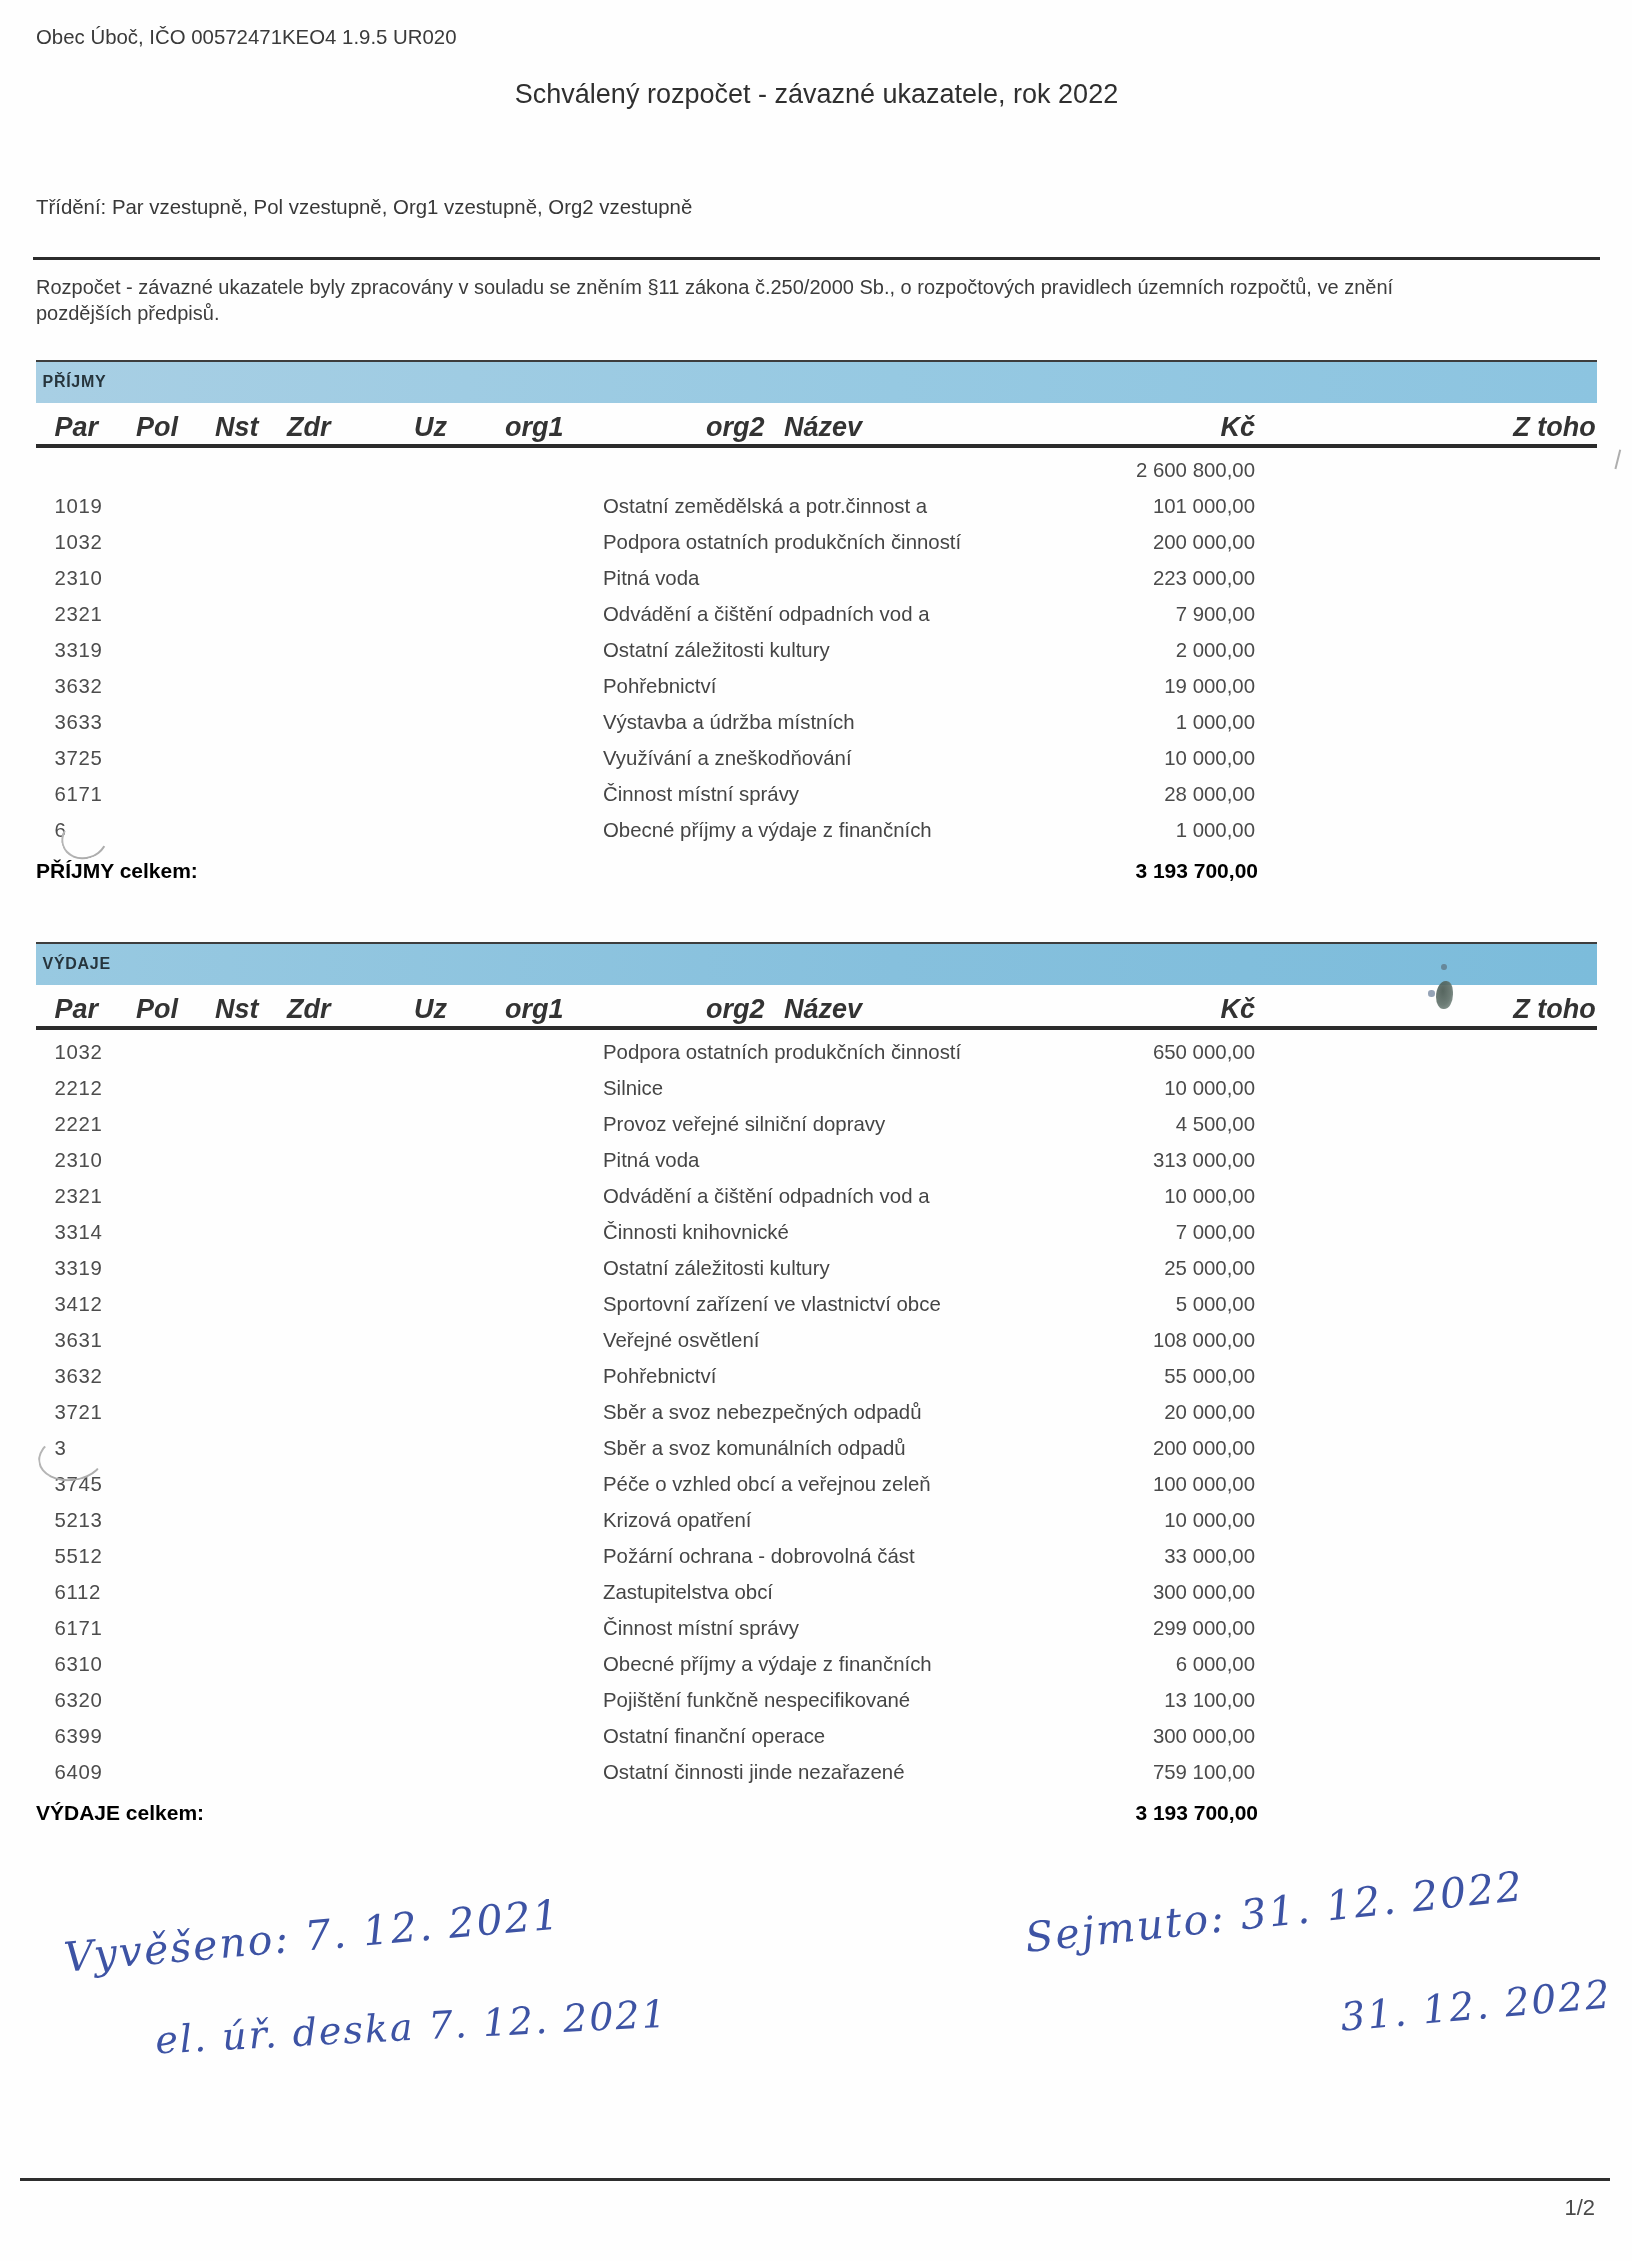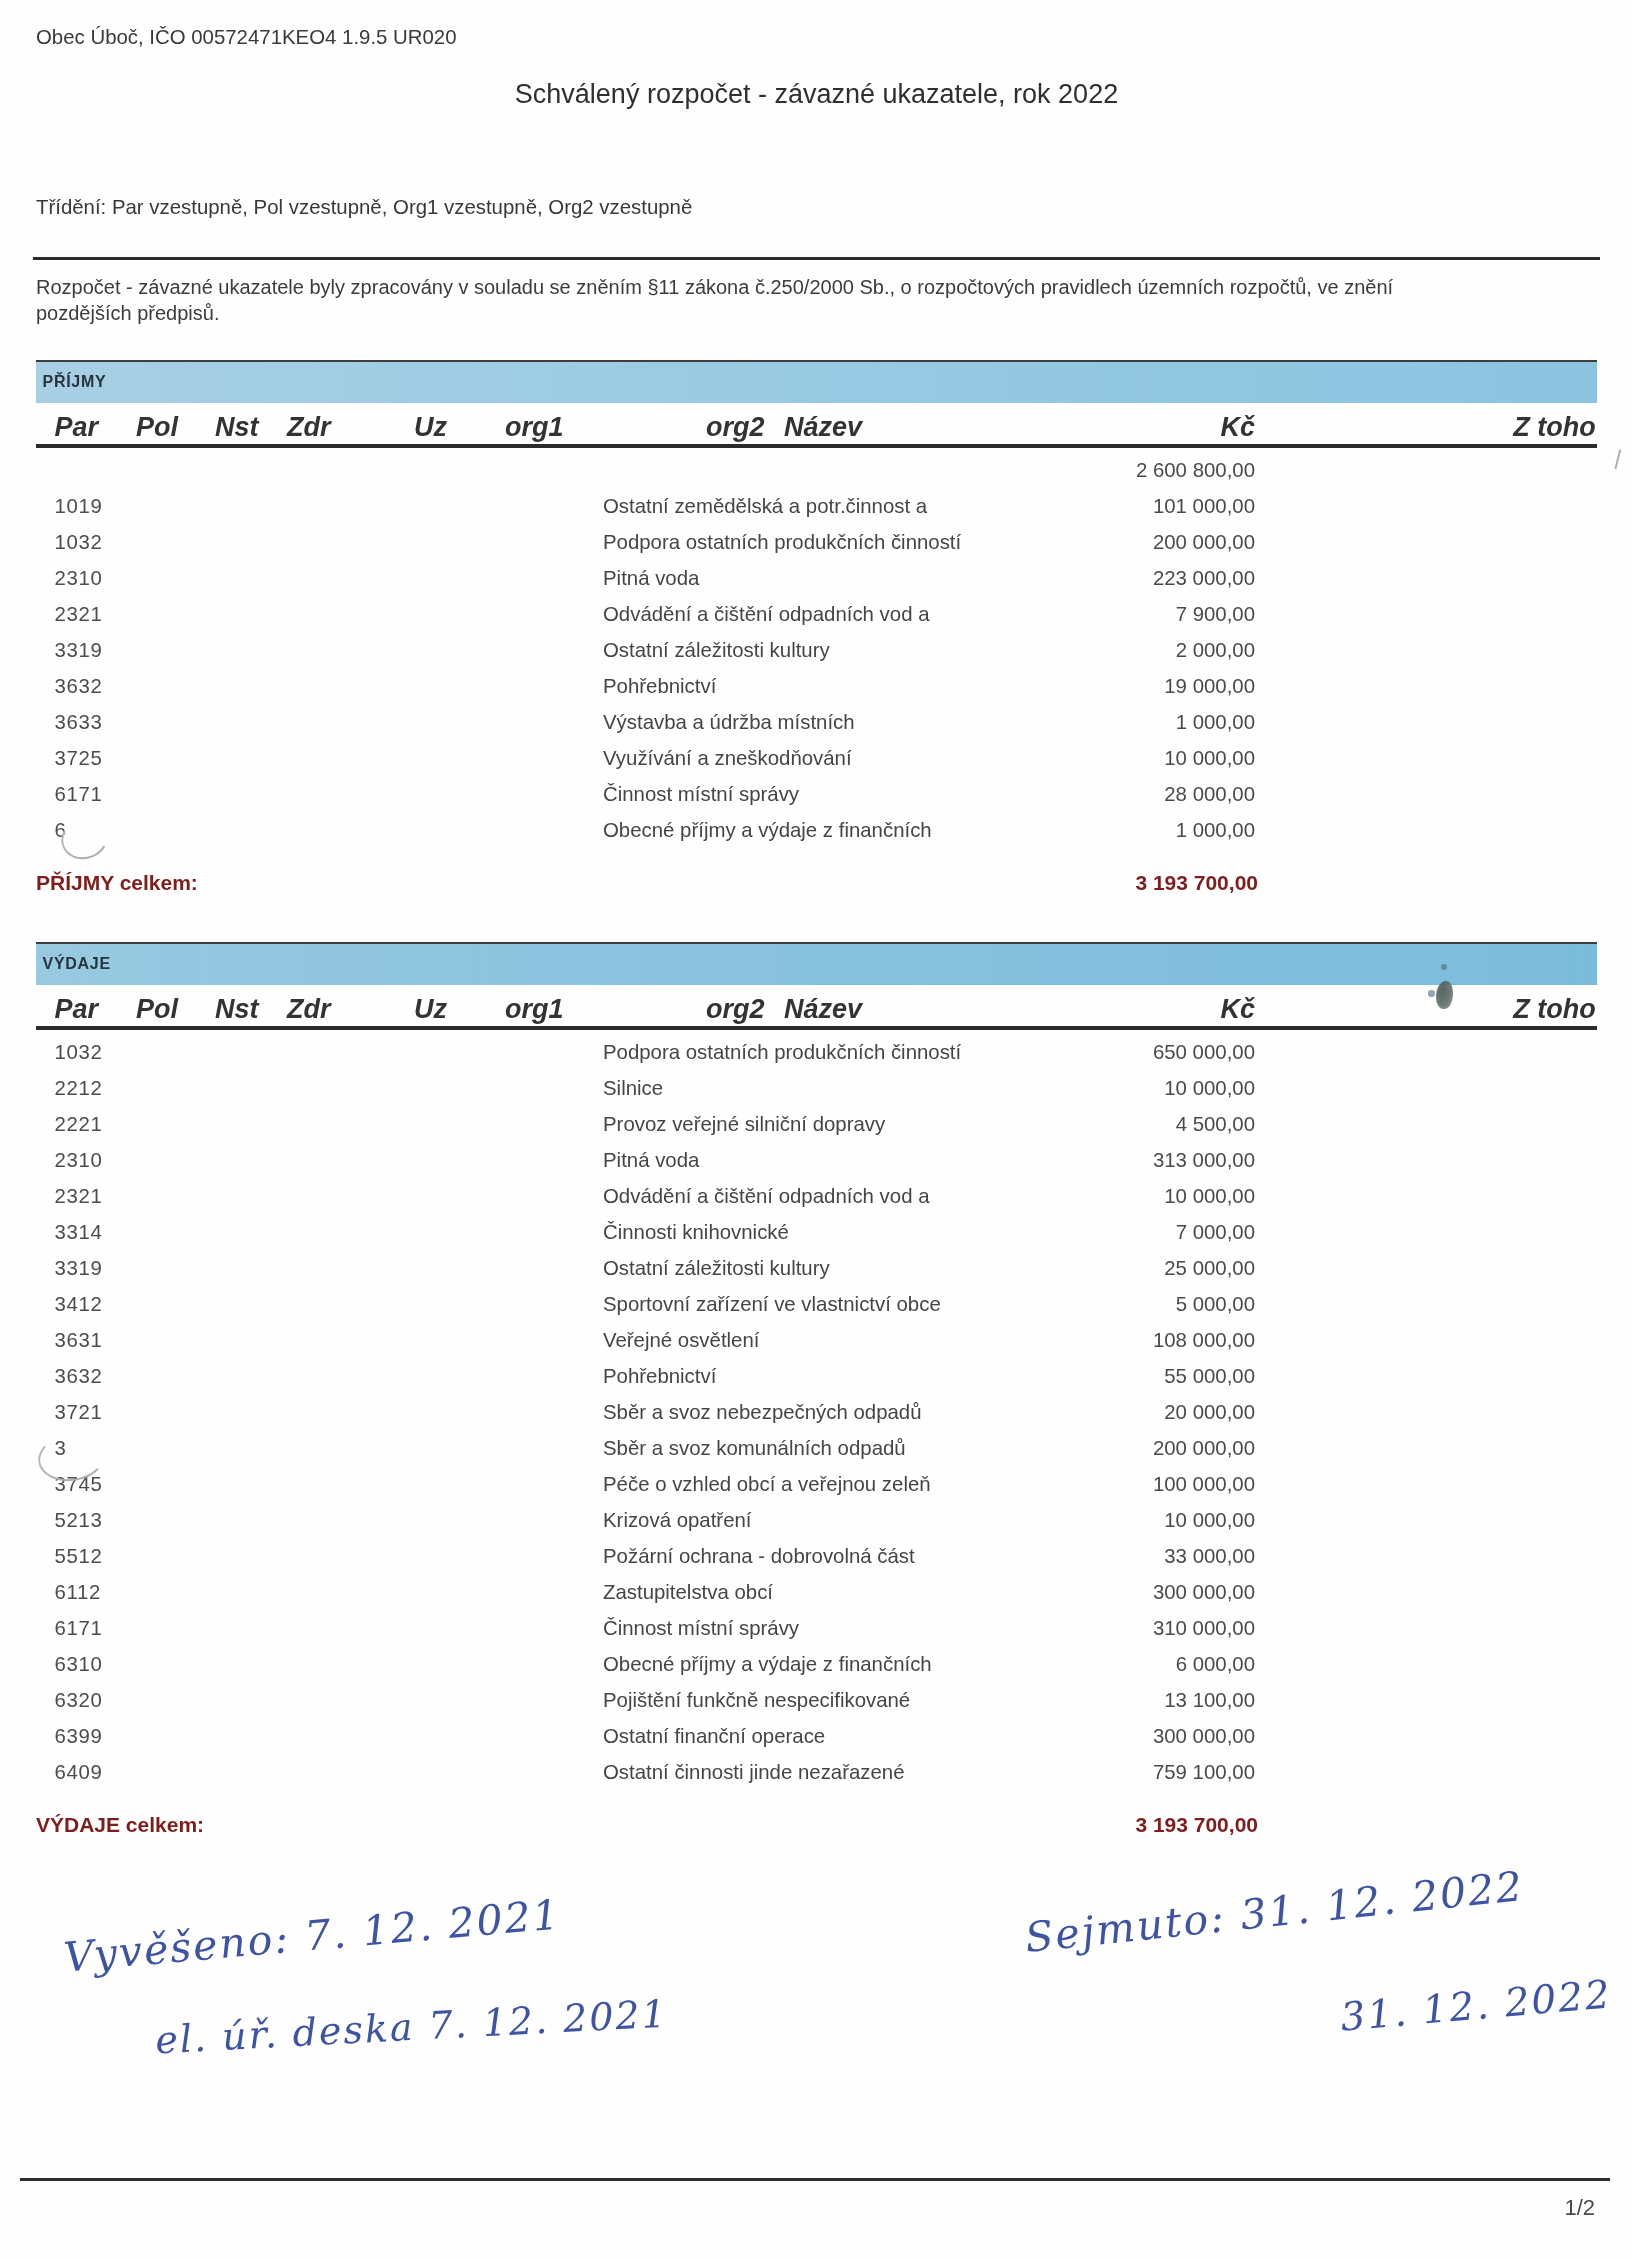--- a/index.html
+++ b/index.html
@@ -32,21 +32,21 @@
   .ch-par{left:18.4px;} .ch-pol{left:100px;} .ch-nst{left:179px;} .ch-zdr{left:251px;}
   .ch-uz{left:336px;margin-left:42px;} .ch-org1{left:469px;} .ch-org2{left:670px;} .ch-nazev{left:716px;margin-left:32px;}
   .ch-kc{right:342px;} .ch-ztoho{right:1.3px;}
   .hline{height:4px;background:#2b2b2b;}
   .rows{padding-top:8px;}
   .row{position:relative;height:36px;font-size:20.4px;color:#4a4a4a;}
   .row span{position:absolute;top:2.6px;white-space:nowrap;}
   .c-par{left:18.4px;letter-spacing:0.7px;color:#4c4c4c;}
   .c-name{left:567px;color:#454545;}
   .c-kc{right:342px;}
-  .total-row{position:relative;height:38px;margin-top:15px;font-size:21px;font-weight:bold;color:#7f1d1d;}
+  .total-row{position:relative;height:38px;margin-top:3px;font-size:21px;font-weight:bold;color:#000000;}
   .total-row span{position:absolute;top:4px;white-space:nowrap;}
   .t-label{left:0;}
   .t-value{right:339px;text-align:right;}
 
   
   .hw{position:absolute;font-family:"DejaVu Serif", serif;font-style:italic;
       white-space:nowrap;letter-spacing:2px;}
   .hw-left1{left:63px;top:1912px;font-size:41px;transform:rotate(-5deg);}
   .hw-left2{left:155px;top:2005px;font-size:38px;transform:rotate(-3deg);}
   .hw-right1{left:1024px;top:1888px;font-size:41px;transform:rotate(-6deg);}
@@ -263,21 +263,21 @@
           <span class="c-kc">33 000,00</span>
         </div>
         <div class="row">
           <span class="c-par">6112</span>
           <span class="c-name">Zastupitelstva obcí</span>
           <span class="c-kc">300 000,00</span>
         </div>
         <div class="row">
           <span class="c-par">6171</span>
           <span class="c-name">Činnost místní správy</span>
-          <span class="c-kc">310 000,00</span>
+          <span class="c-kc">299 000,00</span>
         </div>
         <div class="row">
           <span class="c-par">6310</span>
           <span class="c-name">Obecné příjmy a výdaje z finančních</span>
           <span class="c-kc">6 000,00</span>
         </div>
         <div class="row">
           <span class="c-par">6320</span>
           <span class="c-name">Pojištění funkčně nespecifikované</span>
           <span class="c-kc">13 100,00</span>

